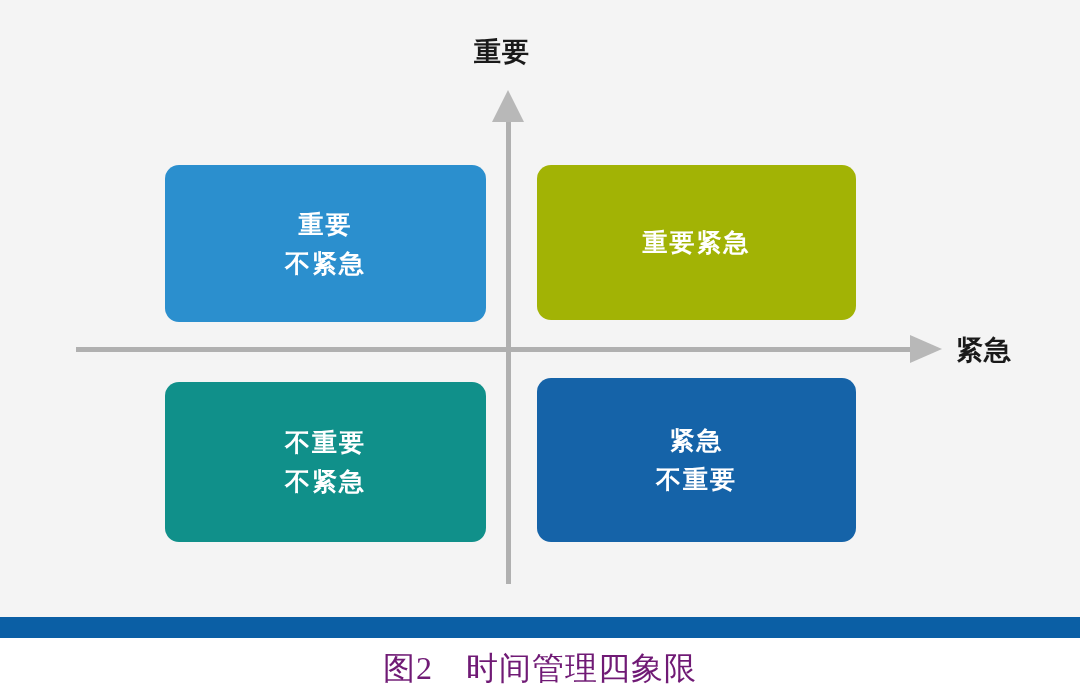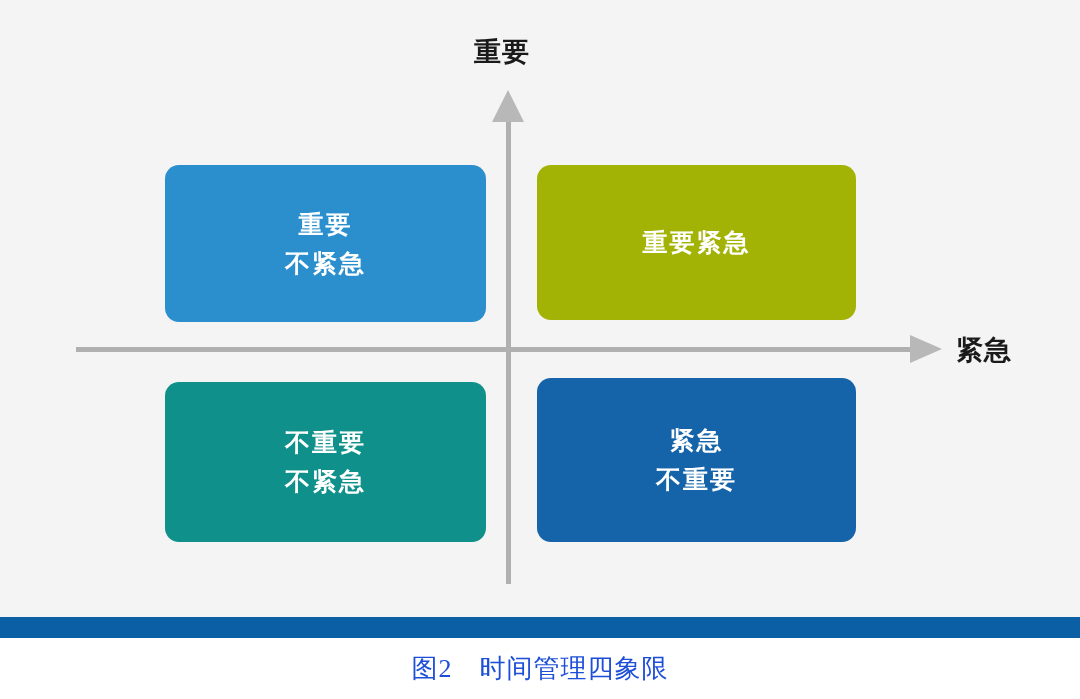--- a/index.html
+++ b/index.html
@@ -162,22 +162,22 @@
     left: 0;
     top: 638px;
     width: 1080px;
     height: 61px;
     background: #ffffff;
     display: flex;
     align-items: center;
     justify-content: center;
   }
   .caption-text {
-    font-size: 26px;
-    color: #1d4ed8;
+    font-size: 32px;
+    color: #701a75;
     letter-spacing: 1px;
     white-space: pre;
     font-family: "Liberation Serif", "DejaVu Serif", serif;
   }
 </style>
 </head>
 <body>
 
 <div id="figure-root">
 

